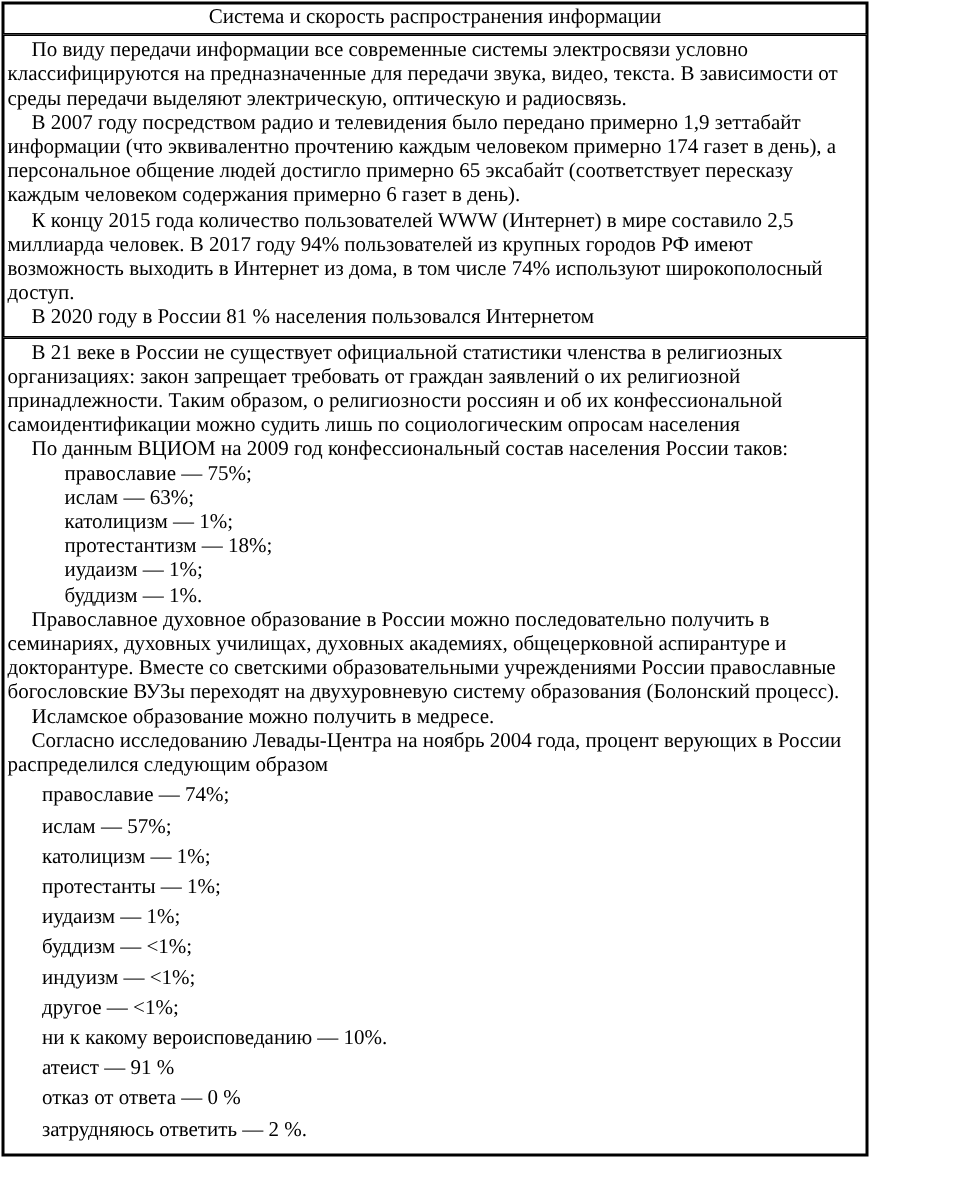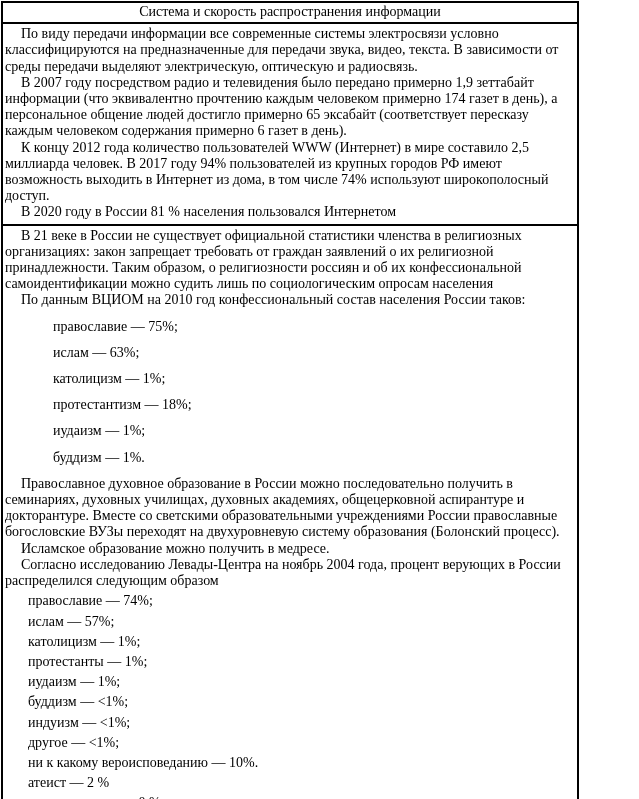--- a/index.html
+++ b/index.html
@@ -32,66 +32,66 @@
     padding: 1px 2px 2px 2px;
   }
   td.section-body {
     padding: 2px 2px 3px 2px;
   }
   .para {
     margin: 0;
     text-indent: 16px;
   }
   .list-level-2 {
-    margin: 10px;
+    margin: 0;
     padding-left: 38px;
   }
   .list-level-1 {
     margin: 4px;
     padding-left: 19px;
   }
 </style>
 </head>
 <body>
 
 <table class="doc-table">
   <tbody>
       <tr>
     <td class="section-header">Система и скорость распространения информации</td>
   </tr>
   <tr>
     <td class="section-body">
       <p class="para">По виду передачи информации все современные системы электросвязи условно классифицируются на предназначенные для передачи звука, видео, текста. В зависимости от среды передачи выделяют электрическую, оптическую и радиосвязь.</p>
       <p class="para">В 2007 году посредством радио и телевидения было передано примерно 1,9 зеттабайт информации (что эквивалентно прочтению каждым человеком примерно 174 газет в день), а персональное общение людей достигло примерно 65 эксабайт (соответствует пересказу каждым человеком содержания примерно 6 газет в день).</p>
-      <p class="para">К концу 2012 года количество пользователей WWW (Интернет) в мире составило 2,5 миллиарда человек. В 2017 году 94% пользователей из крупных городов РФ имеют возможность выходить в Интернет из дома, в том числе 74% используют широкополосный доступ.</p>
+      <p class="para">К концу 2015 года количество пользователей WWW (Интернет) в мире составило 2,5 миллиарда человек. В 2017 году 94% пользователей из крупных городов РФ имеют возможность выходить в Интернет из дома, в том числе 74% используют широкополосный доступ.</p>
       <p class="para">В 2020 году в России 81 % населения пользовался Интернетом</p>
     </td>
   </tr>
   <tr>
     <td class="section-body">
       <p class="para">В 21 веке в России не существует официальной статистики членства в религиозных организациях: закон запрещает требовать от граждан заявлений о их религиозной принадлежности. Таким образом, о религиозности россиян и об их конфессиональной самоидентификации можно судить лишь по социологическим опросам населения</p>
-      <p class="para">По данным ВЦИОМ на 2010 год конфессиональный состав населения России таков:</p>
+      <p class="para">По данным ВЦИОМ на 2009 год конфессиональный состав населения России таков:</p>
       <div class="list-level-2">православие — 75%;</div>
       <div class="list-level-2">ислам — 63%;</div>
       <div class="list-level-2">католицизм — 1%;</div>
       <div class="list-level-2">протестантизм — 18%;</div>
       <div class="list-level-2">иудаизм — 1%;</div>
       <div class="list-level-2">буддизм — 1%.</div>
       <p class="para">Православное духовное образование в России можно последовательно получить в семинариях, духовных училищах, духовных академиях, общецерковной аспирантуре и докторантуре. Вместе со светскими образовательными учреждениями России православные богословские ВУЗы переходят на двухуровневую систему образования (Болонский процесс).</p>
       <p class="para">Исламское образование можно получить в медресе.</p>
       <p class="para">Согласно исследованию Левады-Центра на ноябрь 2004 года, процент верующих в России распределился следующим образом</p>
       <div class="list-level-1">православие — 74%;</div>
       <div class="list-level-1">ислам — 57%;</div>
       <div class="list-level-1">католицизм — 1%;</div>
       <div class="list-level-1">протестанты — 1%;</div>
       <div class="list-level-1">иудаизм — 1%;</div>
       <div class="list-level-1">буддизм — &lt;1%;</div>
       <div class="list-level-1">индуизм — &lt;1%;</div>
       <div class="list-level-1">другое — &lt;1%;</div>
       <div class="list-level-1">ни к какому вероисповеданию — 10%.</div>
-      <div class="list-level-1">атеист — 2 %</div>
+      <div class="list-level-1">атеист — 91 %</div>
       <div class="list-level-1">отказ от ответа — 0 %</div>
       <div class="list-level-1">затрудняюсь ответить — 2 %.</div>
       <p class="para"></p>
     </td>
   </tr>
 </tbody>
   </table>
 
 </body></html>

